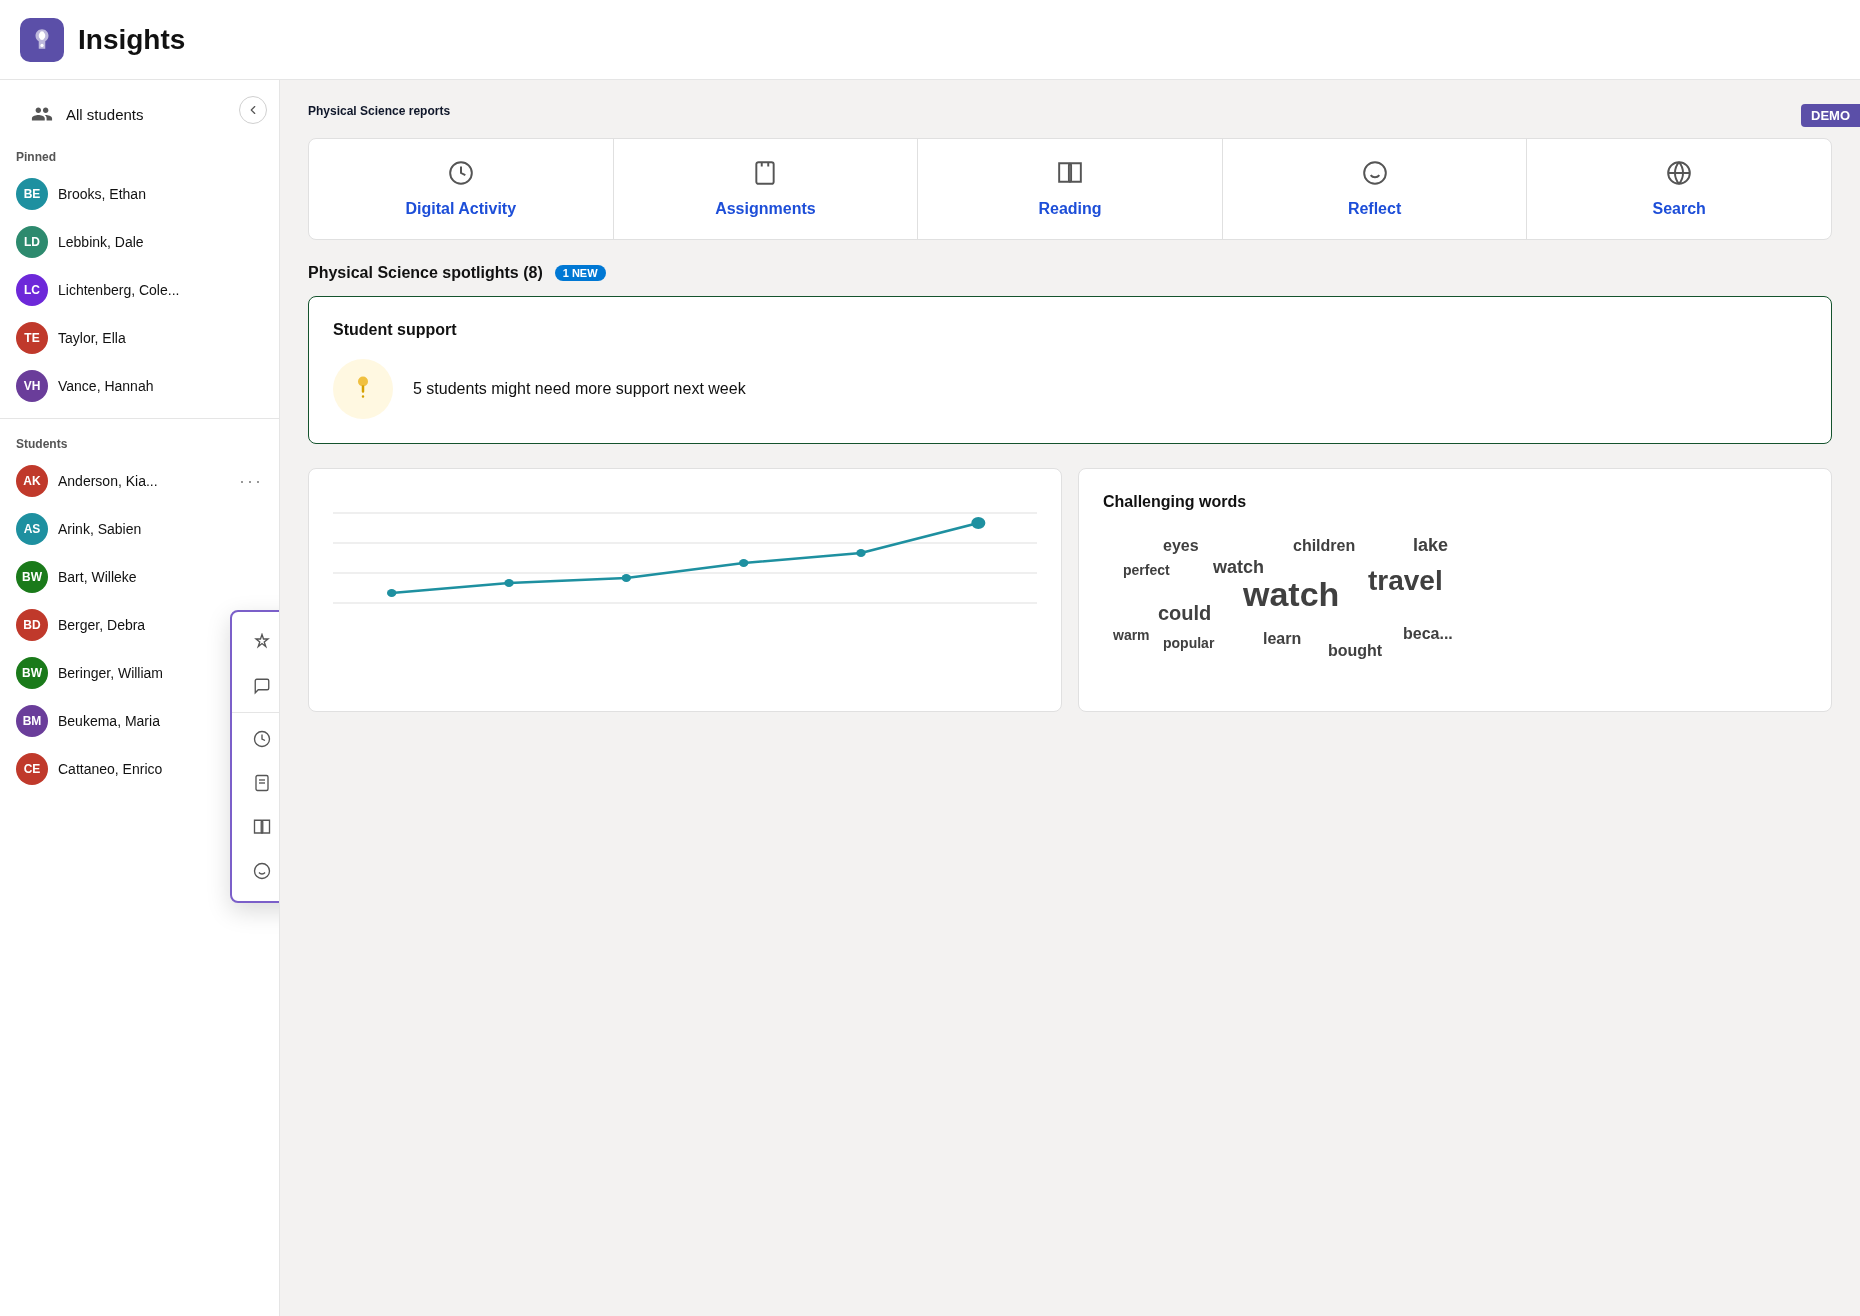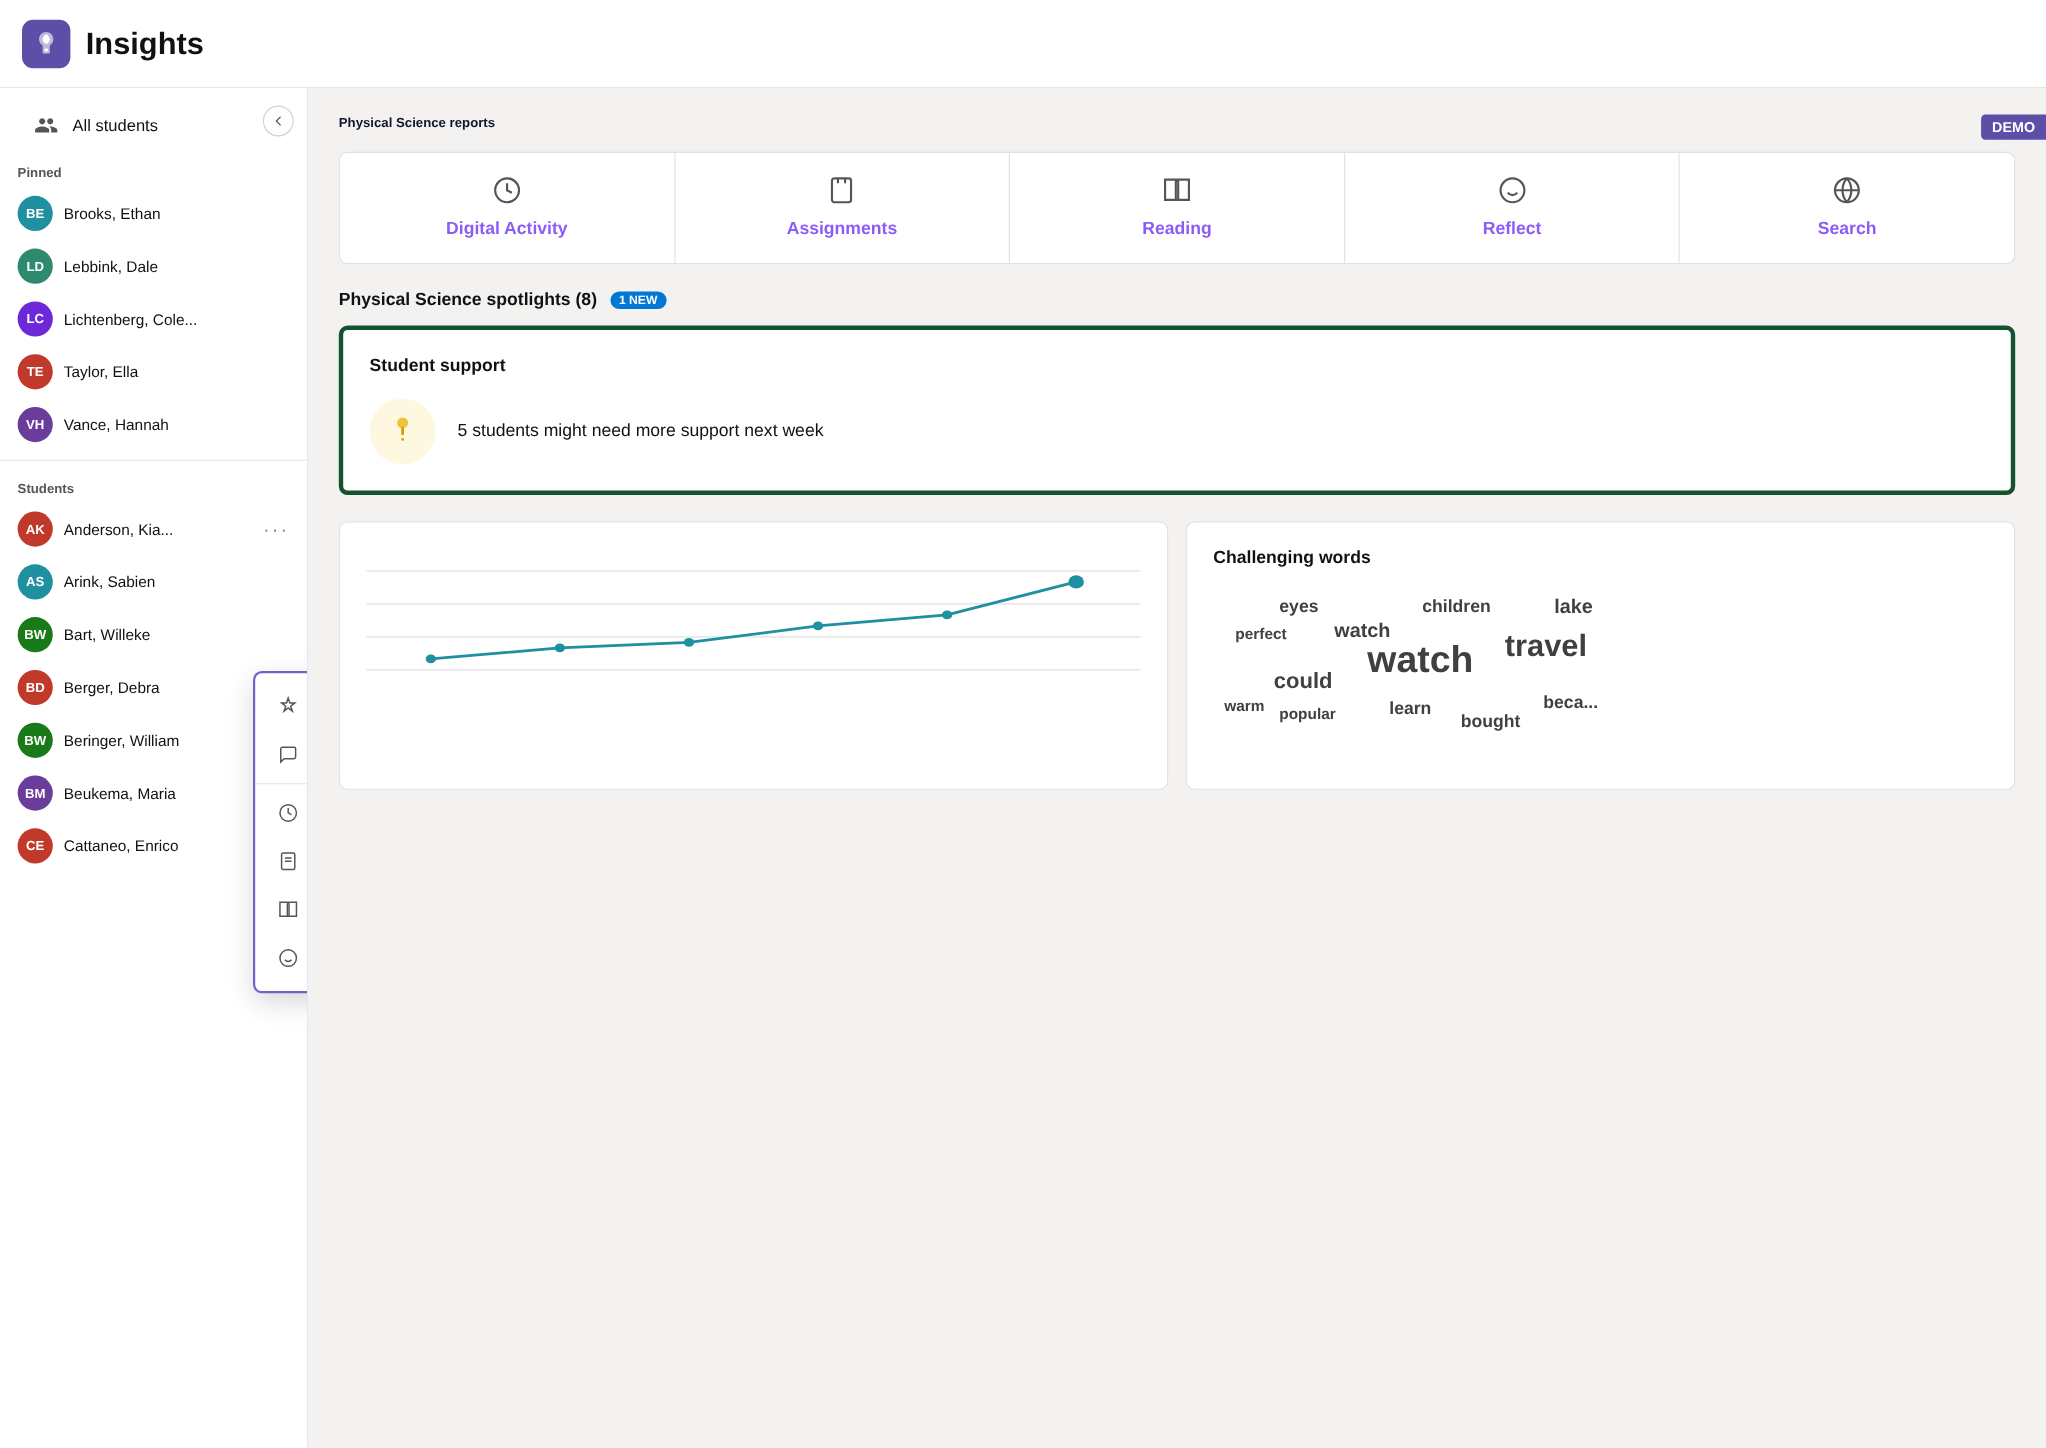--- a/index.html
+++ b/index.html
@@ -38,29 +38,29 @@
 
     .page-header { display: flex; align-items: center; justify-content: space-between; margin-bottom: 20px; }
     .page-title { font-size: 12px; font-weight: 700; color: #0f172a; }
     .demo-badge { background: #5b4fa8; color: #fff; font-size: 13px; font-weight: 700; padding: 4px 10px; border-radius: 4px 0 0 4px; position: absolute; right: 0; top: 24px; }
 
     
     .tabs { display: flex; background: #fff; border-radius: 8px; border: 1px solid #e0e0e0; margin-bottom: 24px; overflow: hidden; }
     .tab { flex: 1; display: flex; flex-direction: column; align-items: center; justify-content: center; padding: 18px 12px; cursor: pointer; border-right: 1px solid #e0e0e0; gap: 8px; min-height: 100px; }
     .tab:last-child { border-right: none; }
     .tab-icon { font-size: 22px; color: #555; }
-    .tab-label { font-size: 16px; font-weight: 600; color: #8b5cf6; }
+    .tab-label { font-size: 16px; font-weight: 600; color: #1d4ed8; }
 
     
     .spotlights-header { display: flex; align-items: center; gap: 12px; margin-bottom: 14px; }
     .spotlights-title { font-size: 16px; font-weight: 700; color: #111; }
     .new-badge { background: #0078d4; color: #fff; font-size: 11px; font-weight: 700; padding: 2px 8px; border-radius: 12px; }
 
     .spotlights-cards { display: flex; gap: 16px; margin-bottom: 24px; }
-    .spotlight-card { background: #fff; border-radius: 8px; border: 4px solid #14532d; padding: 24px; flex: 1; }
+    .spotlight-card { background: #fff; border-radius: 8px; border: 1px solid #14532d; padding: 24px; flex: 1; }
     .spotlight-card-title { font-size: 16px; font-weight: 700; color: #111; margin-bottom: 20px; }
 
     
     .support-content { display: flex; align-items: center; gap: 20px; }
     .support-icon-wrap { width: 60px; height: 60px; background: #fff8e1; border-radius: 50%; display: flex; align-items: center; justify-content: center; flex-shrink: 0; }
     .support-icon-wrap svg { width: 30px; height: 30px; }
     .support-text { font-size: 16px; color: #111; line-height: 1.5; }
 
     
     .meetings-content { display: flex; align-items: flex-start; gap: 14px; }

